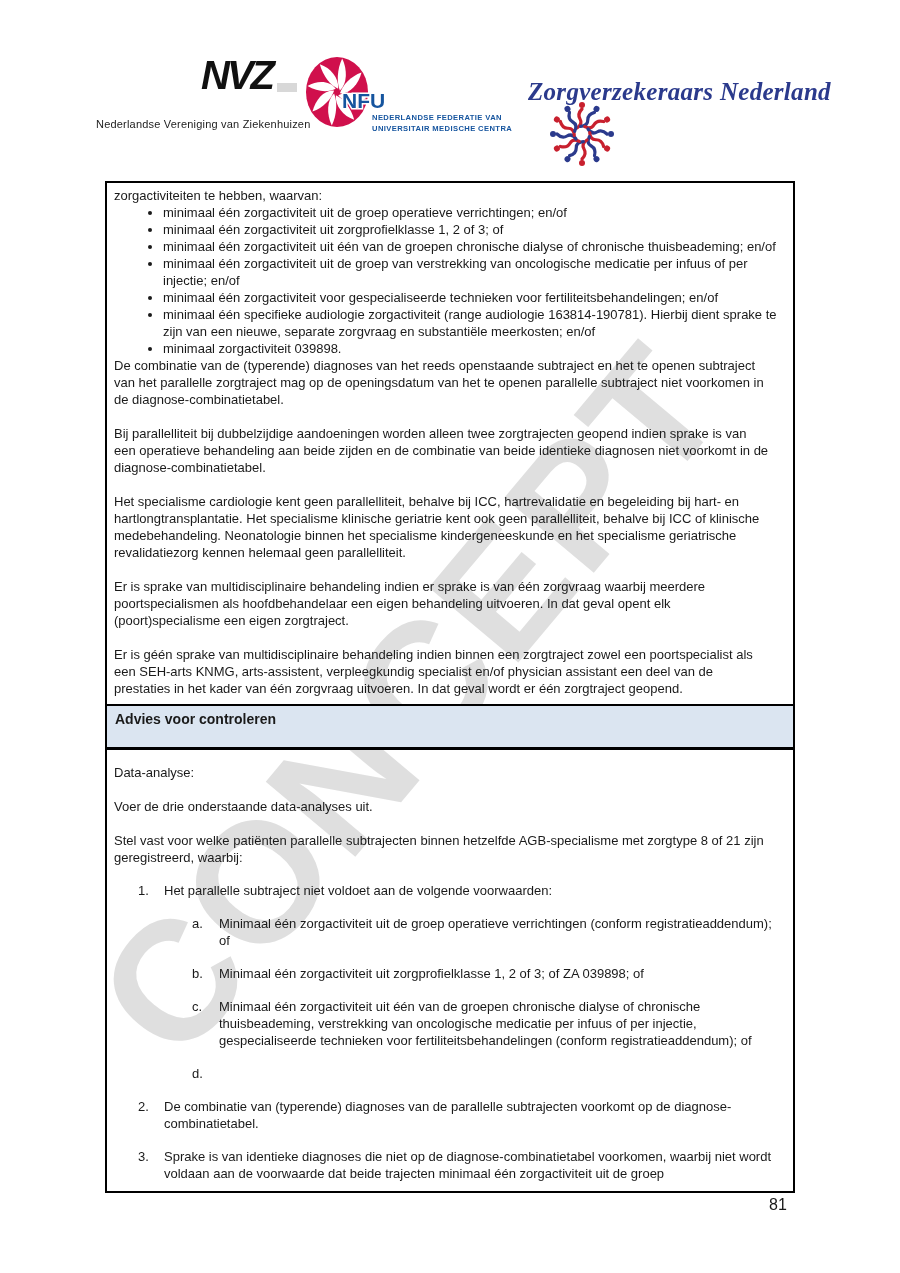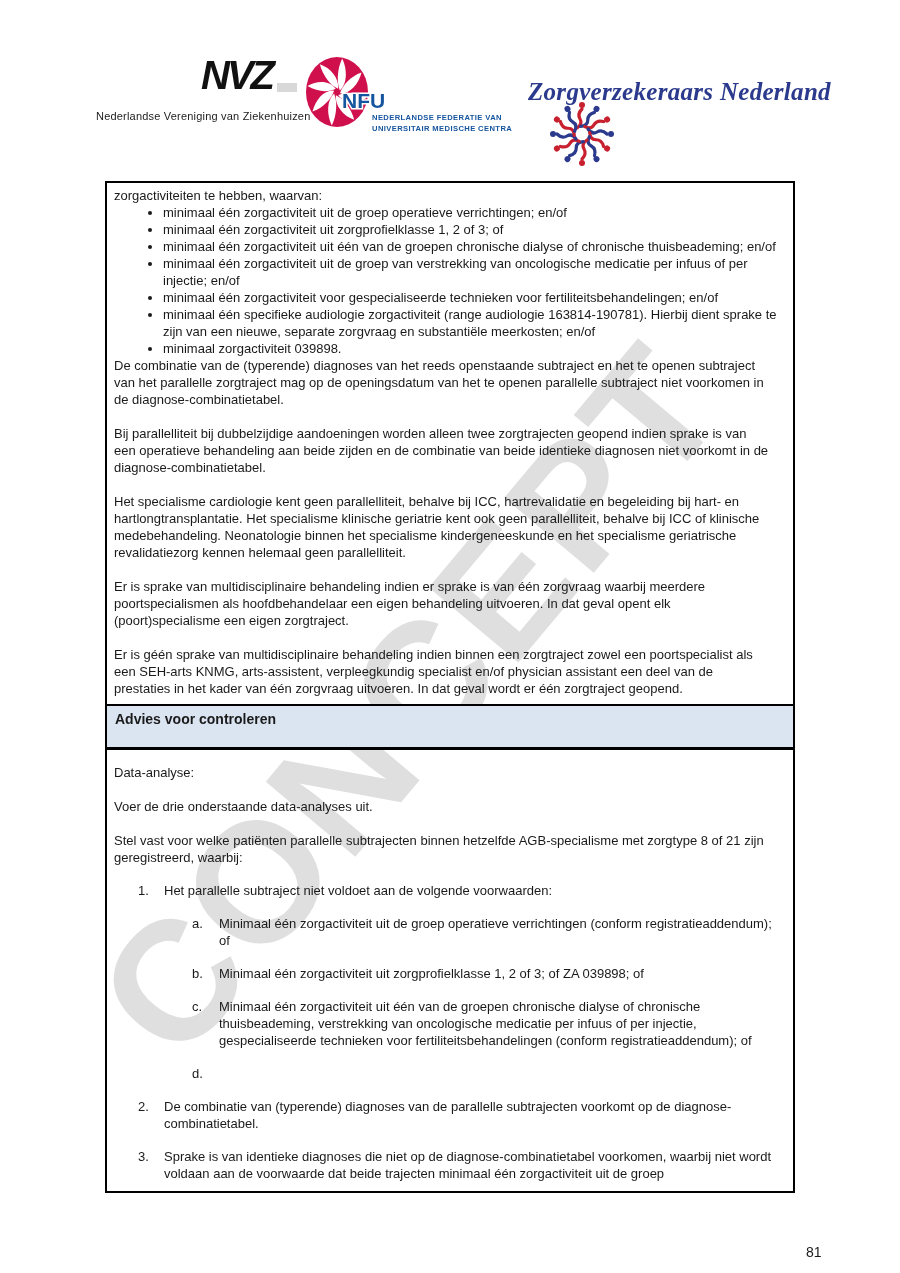--- a/index.html
+++ b/index.html
@@ -9,21 +9,21 @@
   }
   
   .watermark {
     position:absolute; left:410px; top:700px; z-index:0;
     transform:translate(-50%,-50%) rotate(-50deg);
     font-size:170px; font-weight:bold; letter-spacing:4px; white-space:nowrap;
     color:rgba(150,150,150,0.30); user-select:none;
   }
   
   .nvz-block { position:absolute; left:96px; top:56px; z-index:2;text-align:right; }
-  .nvz-caption { margin-top:10px; font-size:11px; color:#222; letter-spacing:0.2px; }
+  .nvz-caption { margin-top:18px; font-size:11px; color:#222; letter-spacing:0.2px; }
   .nfu-block { position:absolute; left:304px; top:40px; z-index:2;text-decoration:underline; }
   .zn-block { position:absolute; left:528px; top:70px; z-index:2; }
   .zn-title {
     display:inline-block; vertical-align:top; margin-top:8px;
     font-family:"Liberation Serif", serif; font-style:italic; font-weight:bold;
     font-size:25px; color:#2b3a8c; letter-spacing:0.3px;
   }
   .zn-icon { display:inline-block; vertical-align:top; margin-left:12px; margin-top:-14px; }
   
   .doc { position:absolute; left:105px; top:181px; width:690px; z-index:1;
@@ -38,21 +38,21 @@
   .doc p { margin:17px 16px 0 0; }
   .doc p.first { margin-top:0; }
   ul.bullets { margin:0; padding-left:49px; list-style:disc outside; }
   ul.bullets li { margin:0; padding:0; }
   .num-item { display:flex; margin-top:16px; }
   .num-marker { flex:none; width:26px; margin-left:24px; }
   .sub-item { display:flex; margin-top:16px; }
   .sub-marker { flex:none; width:27px; margin-left:78px; }
   .item-text { flex:1; }
   
-  .pagenum { position:absolute; left:806px; top:1196px; font-size:14px; z-index:1;margin-top:48px; }
+  .pagenum { position:absolute; left:769px; top:1196px; font-size:16px; z-index:1; }
 </style>
 </head>
 <body>
 
 <div class="page">
 
   <div class="watermark">CONCEPT</div>
 
   <div class="nvz-block">
     <svg width="110" height="40" viewBox="0 0 110 40">

